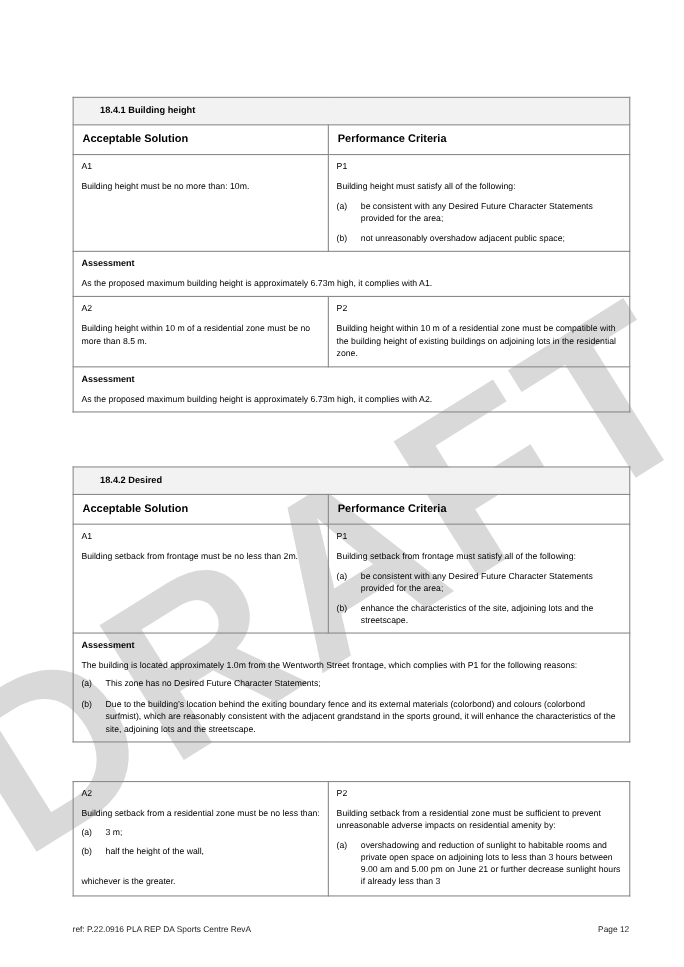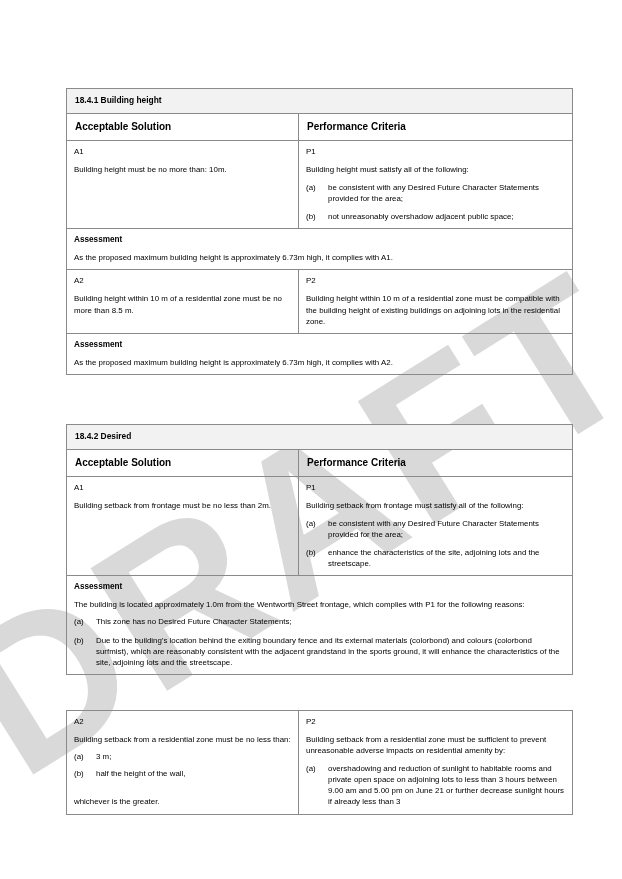--- a/index.html
+++ b/index.html
@@ -60,21 +60,21 @@
     font-size: 7.9px;
     line-height: 1.42;
     background: transparent;
   }
 
   
   tr.title-row td {
     background: #f2f2f2;
     font-weight: 700;
     font-size: 8.4px;
-    padding: 6px 8px 6px 8px;
+    padding: 6px 8px 6px 24px;
   }
   
   tr.objective-row td {
     padding: 6px 8px 6px 8px;
   }
   
   tr.colhead-row td {
     font-weight: 700;
     font-size: 10px;
     padding: 6px 8px 6px 8px;
@@ -304,14 +304,18 @@
                 <span class="marker">(a)</span>
                 <span>overshadowing and reduction of sunlight to habitable rooms and private open space on adjoining lots to less than 3 hours between 9.00 am and 5.00 pm on June 21 or further decrease sunlight hours if already less than 3</span>
               </li>
             </ul>
           </td>
         </tr>
       </tbody>
     </table>
   </div>
 
+  <div class="footer">
+    <span>ref: P.22.0916 PLA REP DA Sports Centre RevA</span>
+    <span>Page 12</span>
+  </div>
 
 </div>
 
 </body></html>

